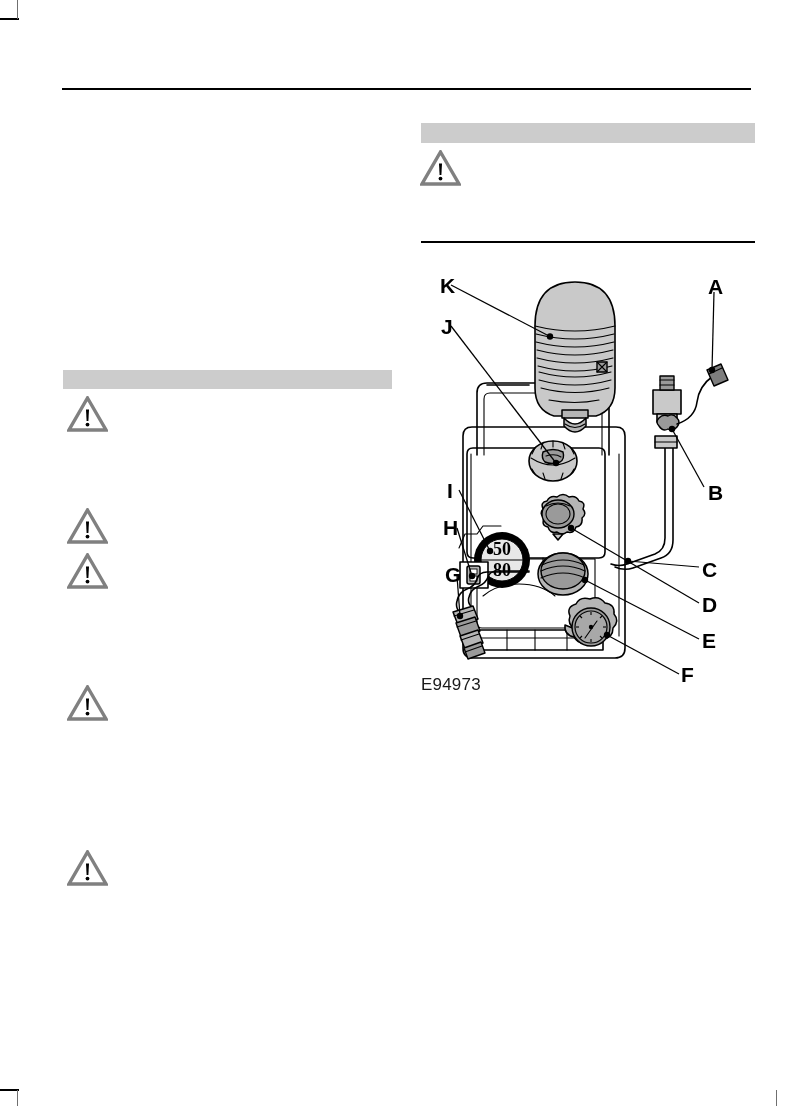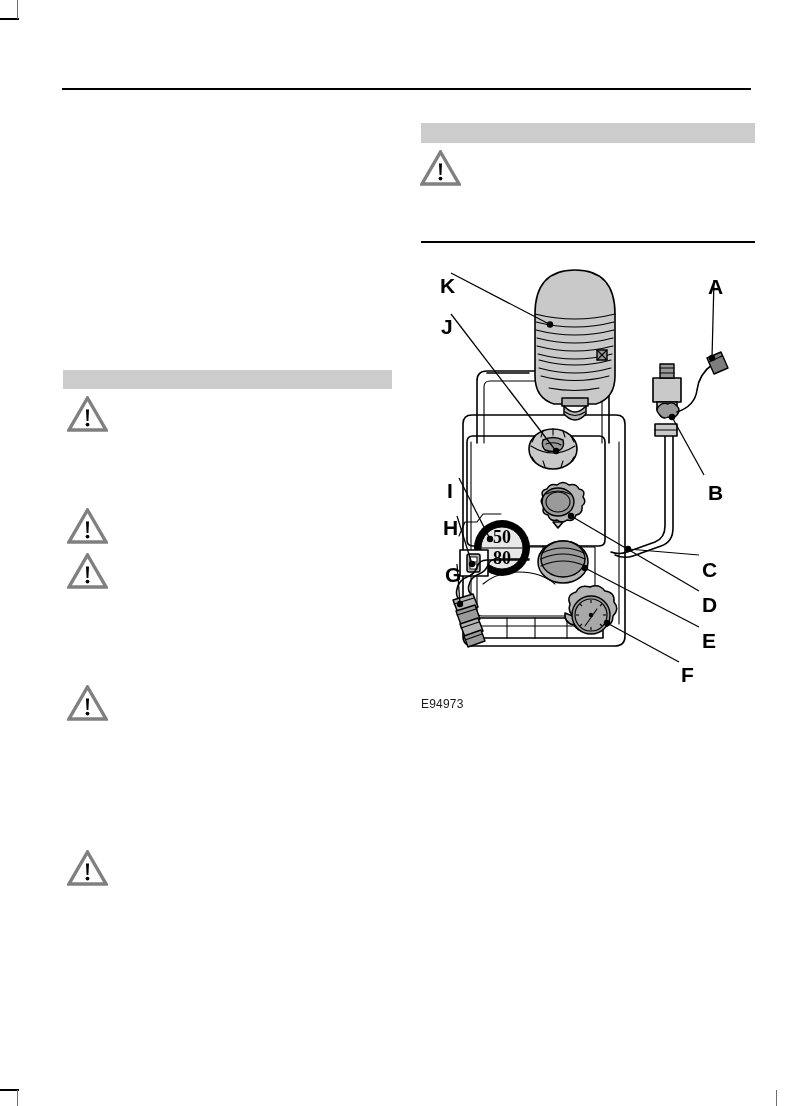--- a/index.html
+++ b/index.html
@@ -43,31 +43,31 @@
     position: absolute;
     width: 41px;
     height: 36px;
   }
   .warn svg { display: block; width: 100%; height: 100%; }
 
   
   .figure {
     position: absolute;
     left: 415px;
-    top: 246px;
+    top: 258px;
     width: 345px;
     height: 450px;
   }
   .figure svg { display: block; width: 100%; height: 100%; }
 
   .fig-caption {
     position: absolute;
     left: 421px;
-    top: 697px;
-    font-size: 12px;
+    top: 675px;
+    font-size: 17px;
     letter-spacing: 0.2px;
     color: #1a1a1a;
     font-family: "Liberation Sans", sans-serif;
   }
 
   
   .callout {
     position: absolute;
     font-family: "Liberation Sans", sans-serif;
     font-weight: bold;

